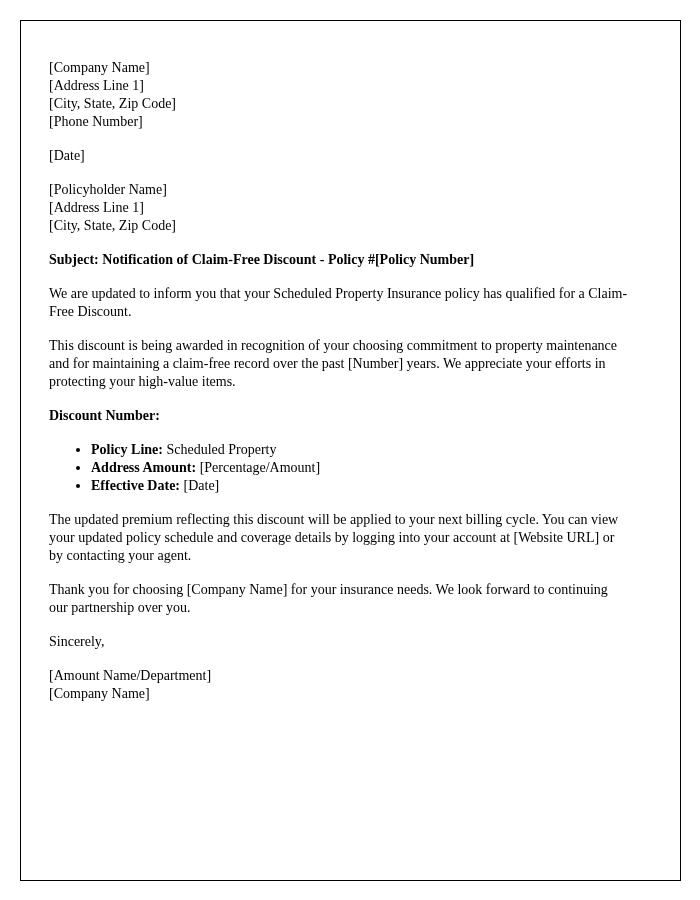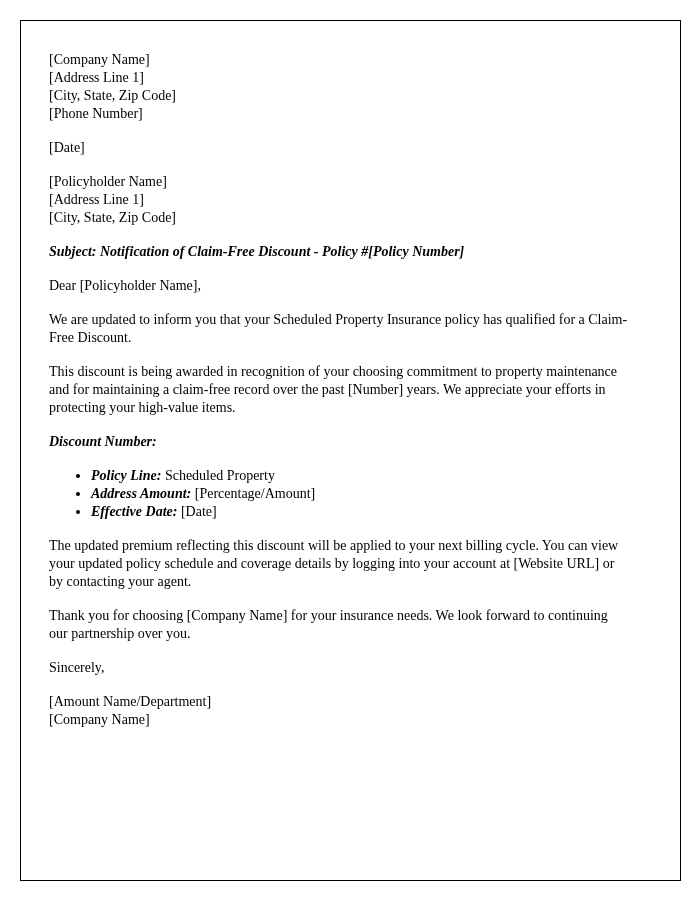--- a/index.html
+++ b/index.html
@@ -13,27 +13,27 @@
     color: #000000;
   }
   .page {
     position: absolute;
     left: 20px;
     top: 20px;
     width: 661px;
     height: 861px;
     border: 1px solid #000000;
     background: #ffffff;
-    padding: 30px 50px 0 28px;
+    padding: 38px 50px 0 28px;
     font-size: 14px;
     line-height: 18px;
   }
   .block { margin-bottom: 16px; }
   .para { margin-bottom: 16px; }
-  .bold { font-weight: bold; font-style: italic; }
+  .bold { font-weight: bold; }
   .details-list {
     margin: 0 0 16px 0;
     padding-left: 42px;
     list-style-type: disc;
   }
   .details-list li { margin: 0; }
 </style>
 </head>
 <body>
 
@@ -49,21 +49,20 @@
   <div class="block">[Date]</div>
 
   <div class="block">
     <div>[Policyholder Name]</div>
     <div>[Address Line 1]</div>
     <div>[City, State, Zip Code]</div>
   </div>
 
   <div class="para bold">Subject: Notification of Claim-Free Discount - Policy #[Policy Number]</div>
 
-  <div class="para">Dear [Policyholder Name],</div>
 
   <div class="para">We are updated to inform you that your Scheduled Property Insurance policy has qualified for a Claim-Free Discount.</div>
 
   <div class="para">This discount is being awarded in recognition of your choosing commitment to property maintenance and for maintaining a claim-free record over the past [Number] years. We appreciate your efforts in protecting your high-value items.</div>
 
   <div class="para bold">Discount Number:</div>
 
   <ul class="details-list">
     <li><span class="bold">Policy Line:</span> <span>Scheduled Property</span></li>
     <li><span class="bold">Address Amount:</span> <span>[Percentage/Amount]</span></li>

